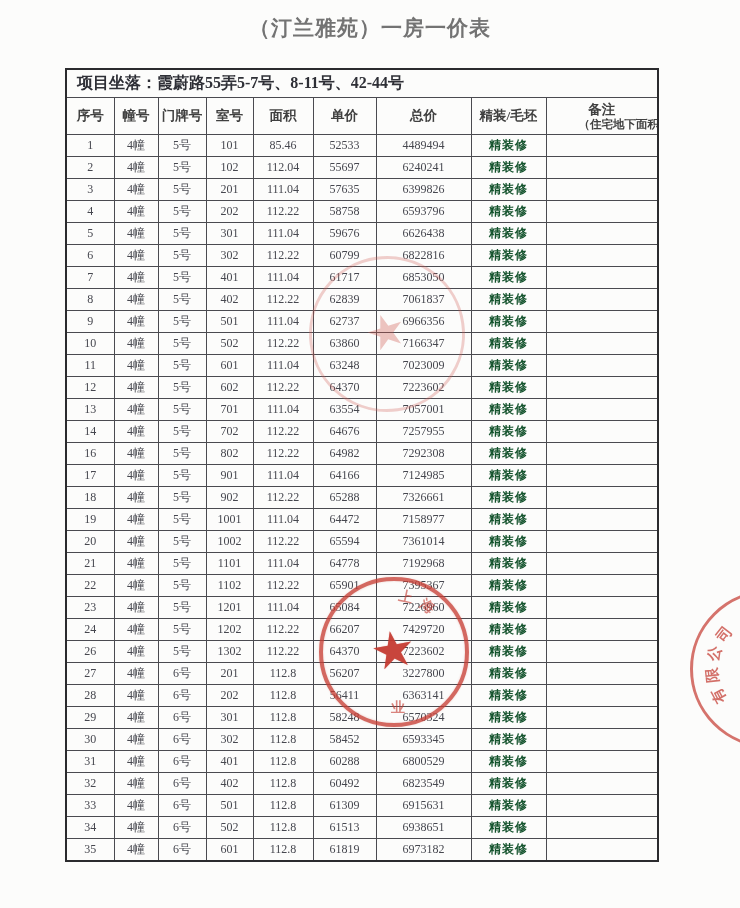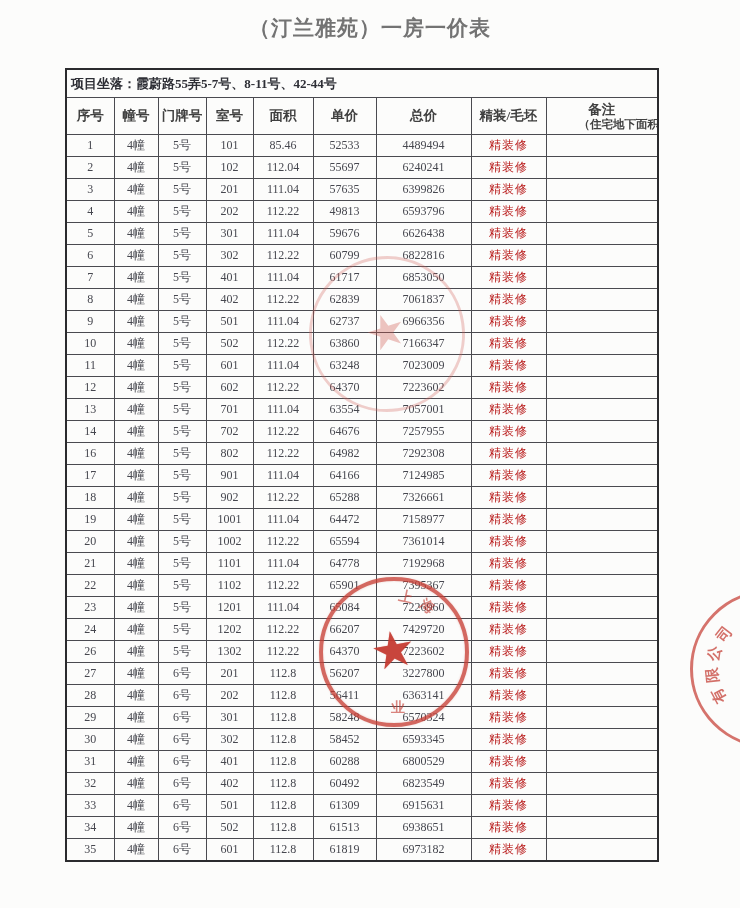--- a/index.html
+++ b/index.html
@@ -20,29 +20,29 @@
     border:2px solid #2b2b2e;
   }
   table.price td,table.price th{
     border:1px solid #4a4a50;
     text-align:center;vertical-align:middle;
     font-size:12px;color:#46474f;
     overflow:hidden;white-space:nowrap;
     padding:0;
   }
   tr.location-row td{
-    height:27px;text-align:left;padding-left:4px;
-    font-size:13px;font-weight:bold;color:#2e2f36;
+    height:27px;text-align:left;padding-left:10px;
+    font-size:16px;font-weight:bold;color:#2e2f36;
   }
   tr.header-row th{
     height:36px;font-size:13.5px;font-weight:bold;color:#404040;
   }
   tr.header-row th .sub{display:block;font-size:11.5px;font-weight:bold;margin-top:-2px;padding-left:32px;}
   tr.data-row td{height:21px;}
-  tr.data-row td.c-decoration{font-weight:normal;color:#b91c1c;letter-spacing:1px;margin-top:32px;}
+  tr.data-row td.c-decoration{font-weight:bold;color:#14532d;letter-spacing:1px;margin-top:32px;}
 
   
   .stamp{position:absolute;border-radius:50%;pointer-events:none;}
   .stamp .star{
     position:absolute;left:50%;top:50%;transform:translate(-52%,-54%) rotate(-10deg);
     line-height:1;
   }
   .stamp .rim{
     position:absolute;left:50%;top:50%;width:16px;height:16px;
     line-height:16px;text-align:center;font-weight:bold;
@@ -134,21 +134,21 @@
           <td class="c-total-price">6399826</td>
           <td class="c-decoration">精装修</td>
           <td class="c-remark"></td>
         </tr>
         <tr class="data-row">
           <td class="c-seq">4</td>
           <td class="c-building-no">4幢</td>
           <td class="c-door-no">5号</td>
           <td class="c-room-no">202</td>
           <td class="c-area">112.22</td>
-          <td class="c-unit-price">49813</td>
+          <td class="c-unit-price">58758</td>
           <td class="c-total-price">6593796</td>
           <td class="c-decoration">精装修</td>
           <td class="c-remark"></td>
         </tr>
         <tr class="data-row">
           <td class="c-seq">5</td>
           <td class="c-building-no">4幢</td>
           <td class="c-door-no">5号</td>
           <td class="c-room-no">301</td>
           <td class="c-area">111.04</td>

